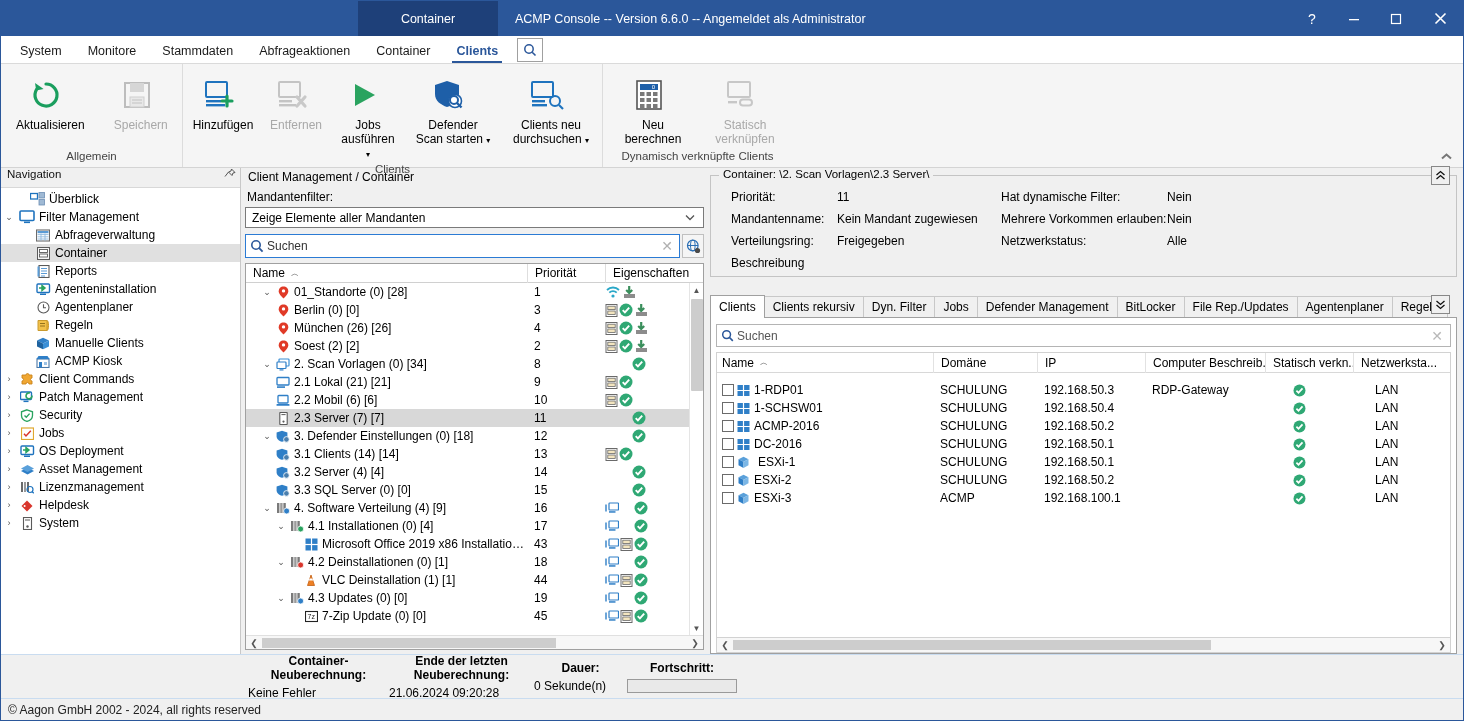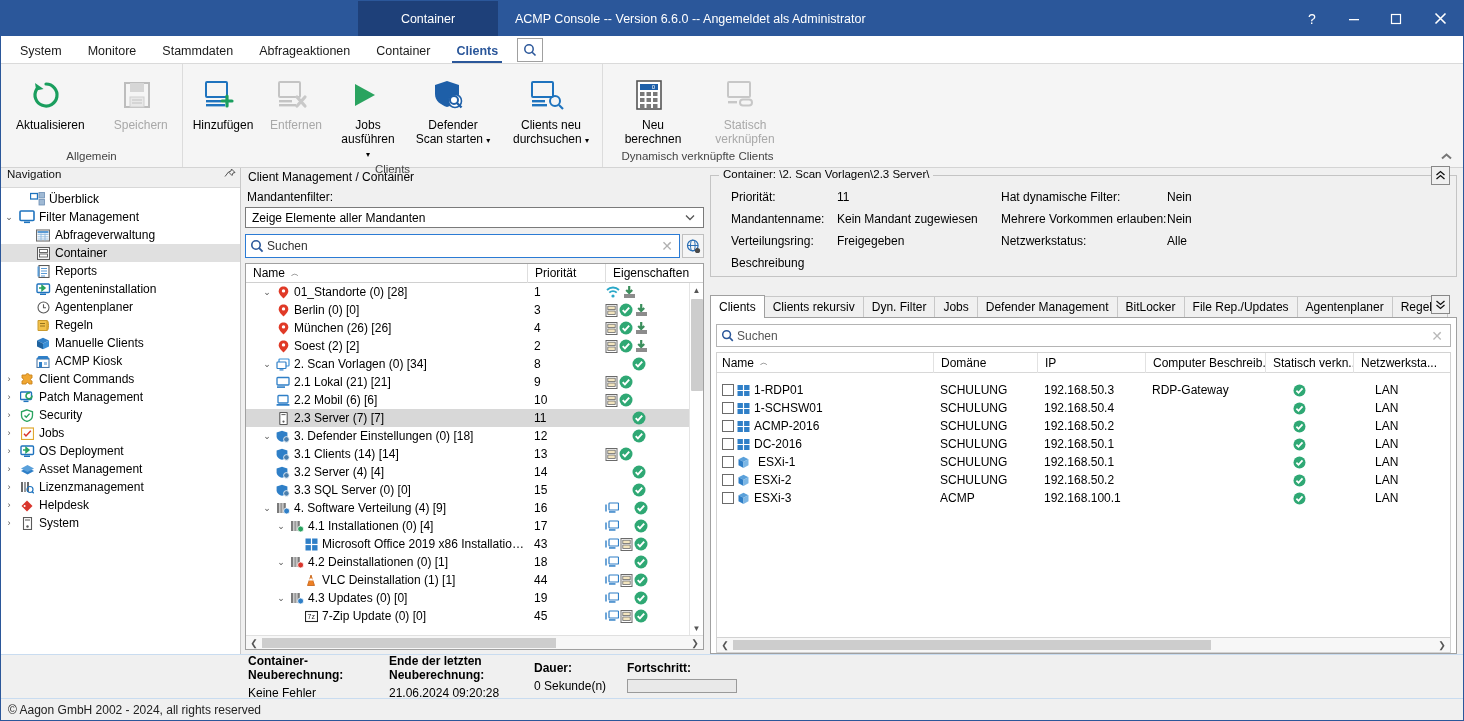--- a/index.html
+++ b/index.html
@@ -266,21 +266,21 @@
     height: 15px; border: 1px solid #d2d2d2; border-top: none; display: flex;
     align-items: center; background: #f7f7f7; flex: none;
   }
 
   
   .statuszone {
     height: 44px; background: #f0f0f0; border-top: 1px solid #c9dcf0;
     display: flex; flex: none; padding-left: 247px;
   }
   .sz-col { display: flex; flex-direction: column; justify-content: center; font-size: 12px; }
-  .sz-col .hd { font-weight: bold; padding-bottom: 4px; }
+  .sz-col .hd { font-weight: bold; padding-bottom: 4px; text-align: center; }
   .progress {
     width: 110px; height: 14px; border: 1px solid #9a9a9a; background: #e9e9e9;
   }
   .progress .bar { height: 100%; background: #00b000; }
   .footer {
     height: 22px; background: #f0f0f0; border-top: 1px solid #c9dcf0;
     display: flex; align-items: center; padding-left: 7px; font-size: 12px;
     color: #222; flex: none;
   }
 

